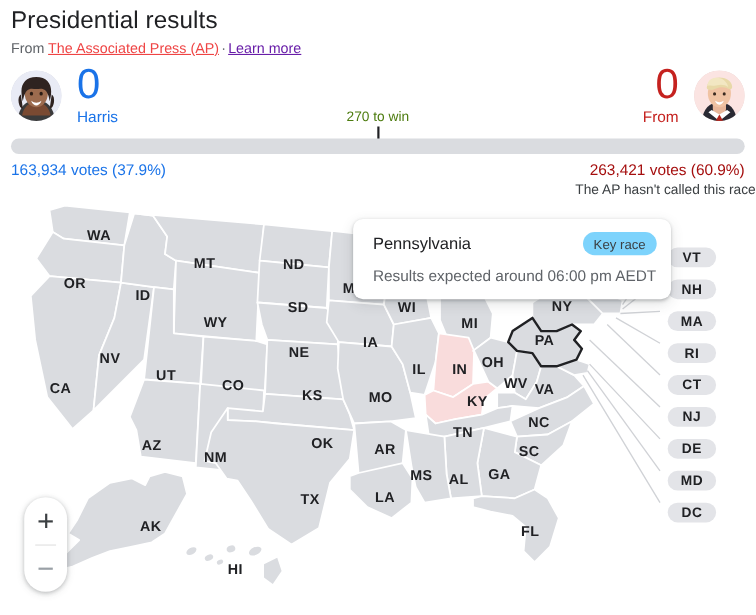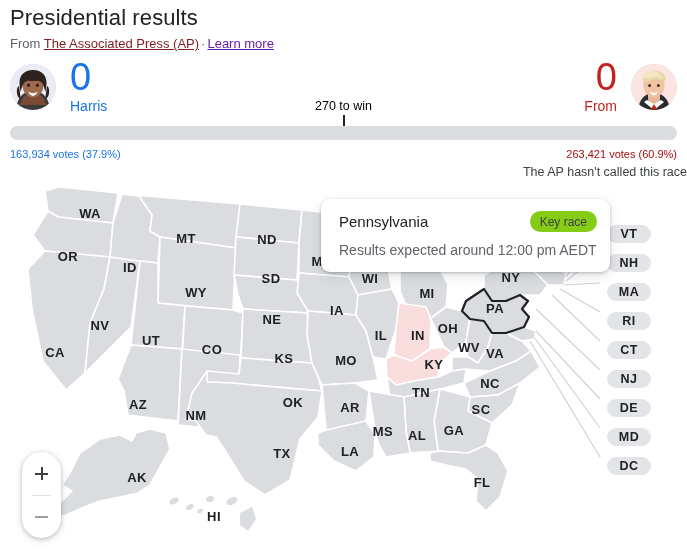--- a/index.html
+++ b/index.html
@@ -13,21 +13,21 @@
   
   .page-title{
     position:absolute;left:10px;top:4px;
     font-size:22px;line-height:28px;color:#202124;font-weight:400;
     letter-spacing:.1px;
   }
   .source-line{
     position:absolute;left:10px;top:35px;
     font-size:13px;line-height:17px;color:#5f6368;white-space:nowrap;
   }
-  .source-line .src{color:#7f1d1d;text-decoration:underline;}
+  .source-line .src{color:#ef4444;text-decoration:underline;}
   .source-line .dot{padding:0 2px;color:#5f6368;}
   .source-line .learn{color:#681da8;text-decoration:underline;}
 
   
   .cand{position:absolute;top:58px;display:flex;align-items:center;}
   .cand-left{left:10px;}
   .cand-right{right:10px;flex-direction:row-reverse;}
   .avatar{
     width:46px;height:46px;border-radius:50%;
     background:#e8eaf6;overflow:hidden;position:relative;flex:0 0 auto;
@@ -43,36 +43,36 @@
     font-size:38px;line-height:38px;font-weight:400;
     font-family:"Liberation Sans", sans-serif;
   }
   .cand-name{font-size:14px;line-height:18px;margin-top:1px;}
   .harris-blue{color:#1a73e8;}
   .trump-red{color:#c5221f;}
 
   
   .win-label{
     position:absolute;left:0;right:0;top:98px;text-align:center;
-    font-size:12.5px;color:#000000;line-height:16px;
+    font-size:12.5px;color:#4d7c0f;line-height:16px;
   }
   .win-tick{
     position:absolute;left:50%;top:115px;width:2px;height:19px;
     background:#202124;transform:translateX(-50%);
   }
 
   
   .barwrap{
     position:absolute;left:10px;right:10px;top:126px;height:14px;
     background:#dadce0;border-radius:7px;overflow:hidden;
   }
   .bar-fill-l{position:absolute;left:0;top:0;bottom:0;background:#1a73e8;width:0;}
   .bar-fill-r{position:absolute;right:0;top:0;bottom:0;background:#c5221f;width:0;}
 
-  .votes{position:absolute;top:146px;font-size:11px;line-height:16px;}
+  .votes{position:absolute;top:146px;font-size:14px;line-height:16px;}
   .votes-l{left:10px;color:#1a73e8;}
   .votes-r{right:10px;color:#a50e0e;margin-left:40px;}
 
   .called-note{
     position:absolute;left:0;right:0;top:164px;text-align:right;
     font-size:12.5px;line-height:16px;color:#3c4043;
   }
 
   
   .map-area{position:absolute;left:0;top:185px;width:631px;height:374px;overflow:hidden;}
@@ -96,21 +96,21 @@
   .tooltip{
     position:absolute;left:321px;top:199px;width:289px;height:73px;
     background:#fff;border-radius:9px;
     box-shadow:0 1px 3px rgba(60,64,67,.3),0 4px 12px rgba(60,64,67,.15);
   }
   .tt-title{
     position:absolute;left:18px;top:13px;font-size:15px;line-height:20px;color:#202124;
   }
   .tt-badge{
     position:absolute;right:13px;top:12px;height:21px;padding:0 10px;
-    background:#84cc16;border-radius:11px;
+    background:#7dd3fc;border-radius:11px;
     display:flex;align-items:center;justify-content:center;
     font-size:12px;color:#3c4043;
   }
   .tt-sub{
     position:absolute;left:18px;top:42px;font-size:14px;line-height:19px;color:#5f6368;
   }
 
   
   .zoomctl{
     position:absolute;left:22px;top:452px;width:39px;height:86px;
@@ -368,21 +368,21 @@
   <div class="pill" style="left:607px;top:312px">RI</div>
   <div class="pill" style="left:607px;top:341px">CT</div>
   <div class="pill" style="left:607px;top:370px">NJ</div>
   <div class="pill" style="left:607px;top:399px">DE</div>
   <div class="pill" style="left:607px;top:428px">MD</div>
   <div class="pill" style="left:607px;top:457px">DC</div>
 
   <div class="tooltip">
     <div class="tt-title">Pennsylvania</div>
     <div class="tt-badge">Key race</div>
-    <div class="tt-sub">Results expected around 12:00 pm AEDT</div>
+    <div class="tt-sub">Results expected around 06:00 pm AEDT</div>
   </div>
 
   <div class="zoomctl">
     <div class="zbtn plus">
       <span class="glyph-plus"></span>
     </div>
     <div class="zdiv"></div>
     <div class="zbtn minus">
       <span class="glyph-minus"></span>
     </div>

